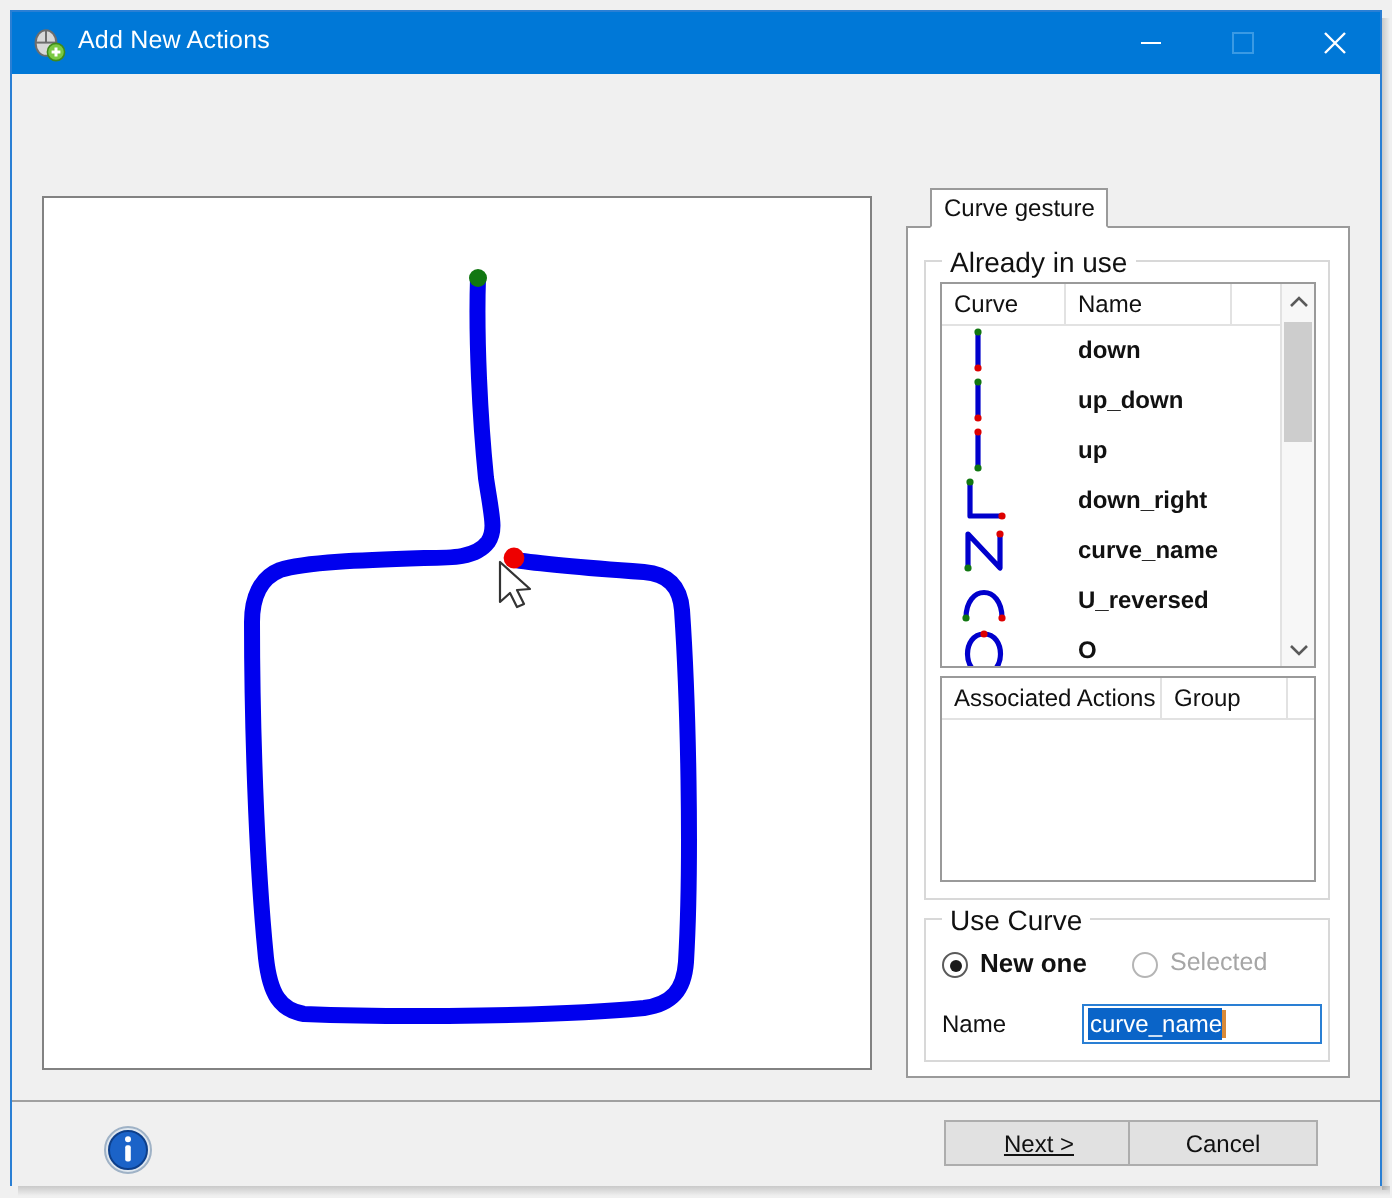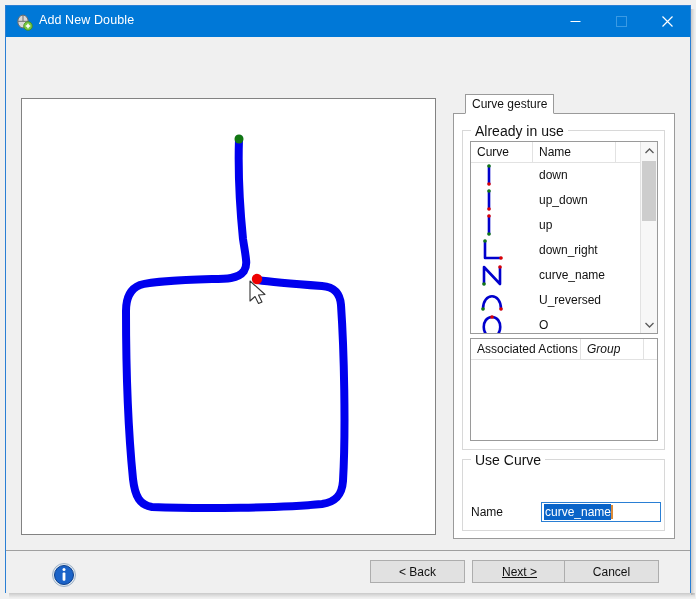--- a/index.html
+++ b/index.html
@@ -185,20 +185,21 @@
   .lv-th2 { left: 145px; width: 26px; border-right: none;}
   .lv-rows {
     position: absolute; left: 0; top: 21px;
     width: 171px; height: 172px;
     overflow: hidden;
   }
   .lv-row {
     position: relative;
     height: 25px;
     width: 171px;
+    font-weight: bold;
   }
   .lv-cell-curve {
     position: absolute; left: 6px; top: 0;
     width: 56px; height: 25px;
   }
   .lv-cell-name {
     position: absolute; left: 68px; top: 0;
     height: 25px; line-height: 25px;
     font-size: 12px; color: #111;
     white-space: nowrap;
@@ -228,21 +229,21 @@
   .listview2 {
     position: absolute;
     left: 7px; top: 207px;
     width: 188px; height: 103px;
     box-sizing: border-box;
     border: 1px solid #9a9a9a;
     background: #ffffff;
     overflow: hidden;
   }
   .lv2-th0 { left: 0; width: 110px; }
-  .lv2-th1 { left: 110px; width: 63px; font-style: italic; }
+  .lv2-th1 { left: 110px; width: 63px; }
   .lv2-th2 { left: 173px; width: 15px; border-right: none; }
 
   
   .radio-row {
     position: absolute; left: 8px; top: 14px;
     width: 190px; height: 18px;
   }
   .radio {
     position: absolute;
     width: 13px; height: 13px;
@@ -331,21 +332,21 @@
     <div class="titlebar">
       <span class="title-icon">
         <svg width="18" height="18" viewBox="0 0 18 18">
           <ellipse cx="8" cy="8.5" rx="5.2" ry="6.4" fill="#d8d8d8" stroke="#6d6d6d" stroke-width="1"></ellipse>
           <path d="M8 2.3 L8 8" stroke="#6d6d6d" stroke-width="1" fill="none"></path>
           <path d="M2.9 8.3 L13.1 8.3" stroke="#6d6d6d" stroke-width="1" fill="none"></path>
           <circle cx="13" cy="13" r="4.3" fill="#7ac943" stroke="#3f8a1a" stroke-width="0.8"></circle>
           <path d="M13 10.8 L13 15.2 M10.8 13 L15.2 13" stroke="#ffffff" stroke-width="1.5"></path>
         </svg>
       </span>
-      <span class="title-text">Add New Double</span>
+      <span class="title-text">Add New Actions</span>
       <div class="wbtn wbtn-min">
         <svg width="11" height="11" viewBox="0 0 11 11">
             <path d="M0.5 5.5 H10.5" stroke="#ffffff" stroke-width="1"></path>
           </svg>
       </div>
       <div class="wbtn wbtn-max">
         <svg width="11" height="11" viewBox="0 0 11 11">
             <rect x="0.5" y="0.5" width="10" height="10" fill="none" stroke="#3a9ae4" stroke-width="1"></rect>
           </svg>
       </div>
@@ -502,20 +503,26 @@
                 <div class="lv-th lv2-th0">Associated Actions</div>
                 <div class="lv-th lv2-th1">Group</div>
                 <div class="lv-th lv2-th2"></div>
               </div>
             </div>
           </div>
 
           <div class="groupbox gb-use">
             <span class="gb-title">Use Curve</span>
 
+            <div class="radio-row">
+              <span class="radio r1 checked"></span>
+              <span class="radio-label rl1">New one</span>
+              <span class="radio r2 disabled"></span>
+              <span class="radio-label rl2">Selected</span>
+            </div>
 
             <div class="name-row">
               <span class="name-label">Name</span>
               <div class="name-input">
                 <span class="name-sel">curve_name</span>
                 <span class="name-caret"></span>
               </div>
             </div>
           </div>
 
@@ -526,23 +533,20 @@
     <div class="footer">
       <span class="info-icon">
         <svg width="26" height="26" viewBox="0 0 26 26">
           <circle cx="13" cy="13" r="11.5" fill="#dfe7ef" stroke="#9fb2c6" stroke-width="1"></circle>
           <circle cx="13" cy="13" r="9.5" fill="#1b63c8"></circle>
           <circle cx="13" cy="13" r="9.5" fill="none" stroke="#0d3f8a" stroke-width="1"></circle>
           <circle cx="13" cy="7.6" r="1.5" fill="#ffffff"></circle>
           <rect x="11.6" y="10.6" width="2.8" height="8.2" rx="1" fill="#ffffff"></rect>
         </svg>
       </span>
-      <div class="btn btn-back">
-        <span>&lt; Back</span>
-      </div>
       <div class="btn btn-next">
         <span>Next &gt;</span>
       </div>
       <div class="btn btn-cancel">
         <span>Cancel</span>
       </div>
     </div>
 
   </div>
 </div>

